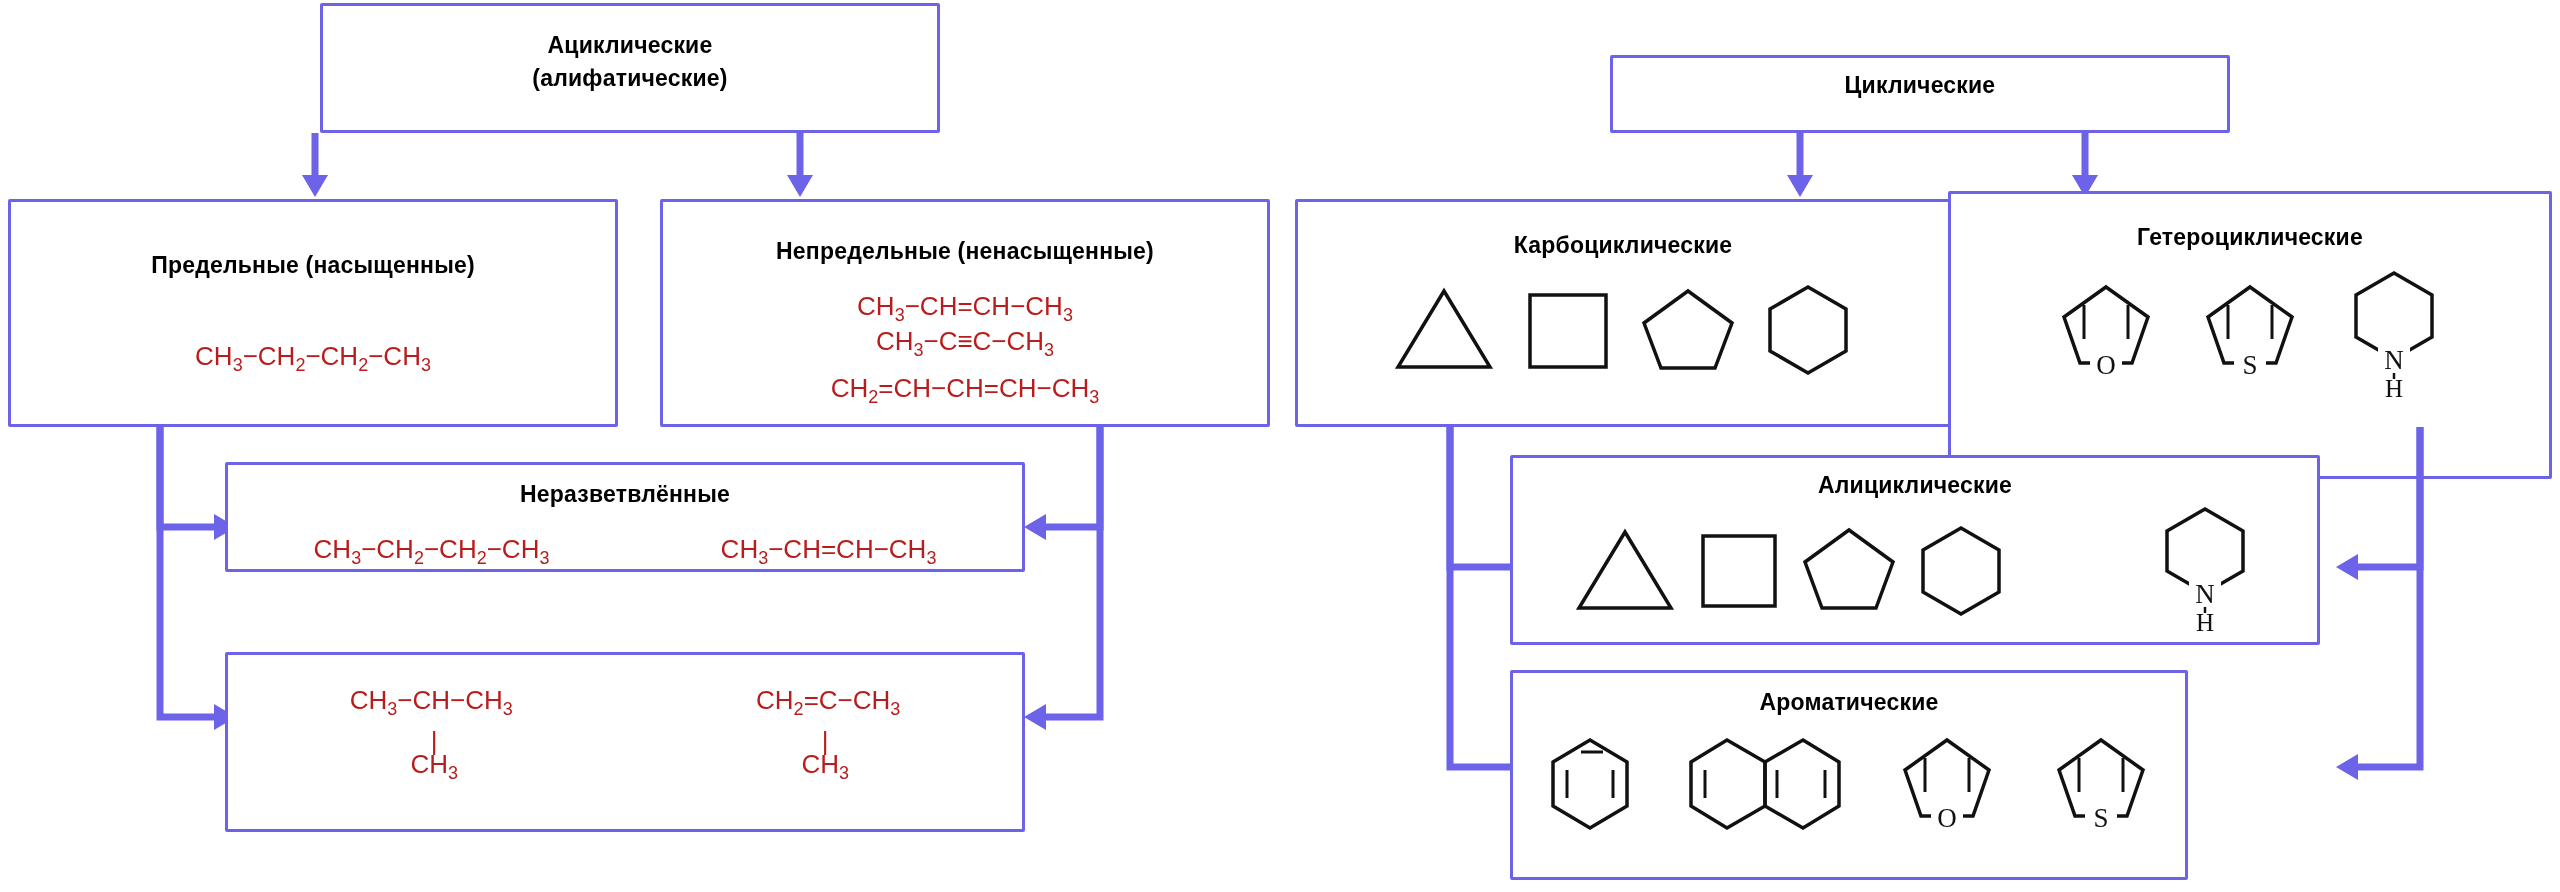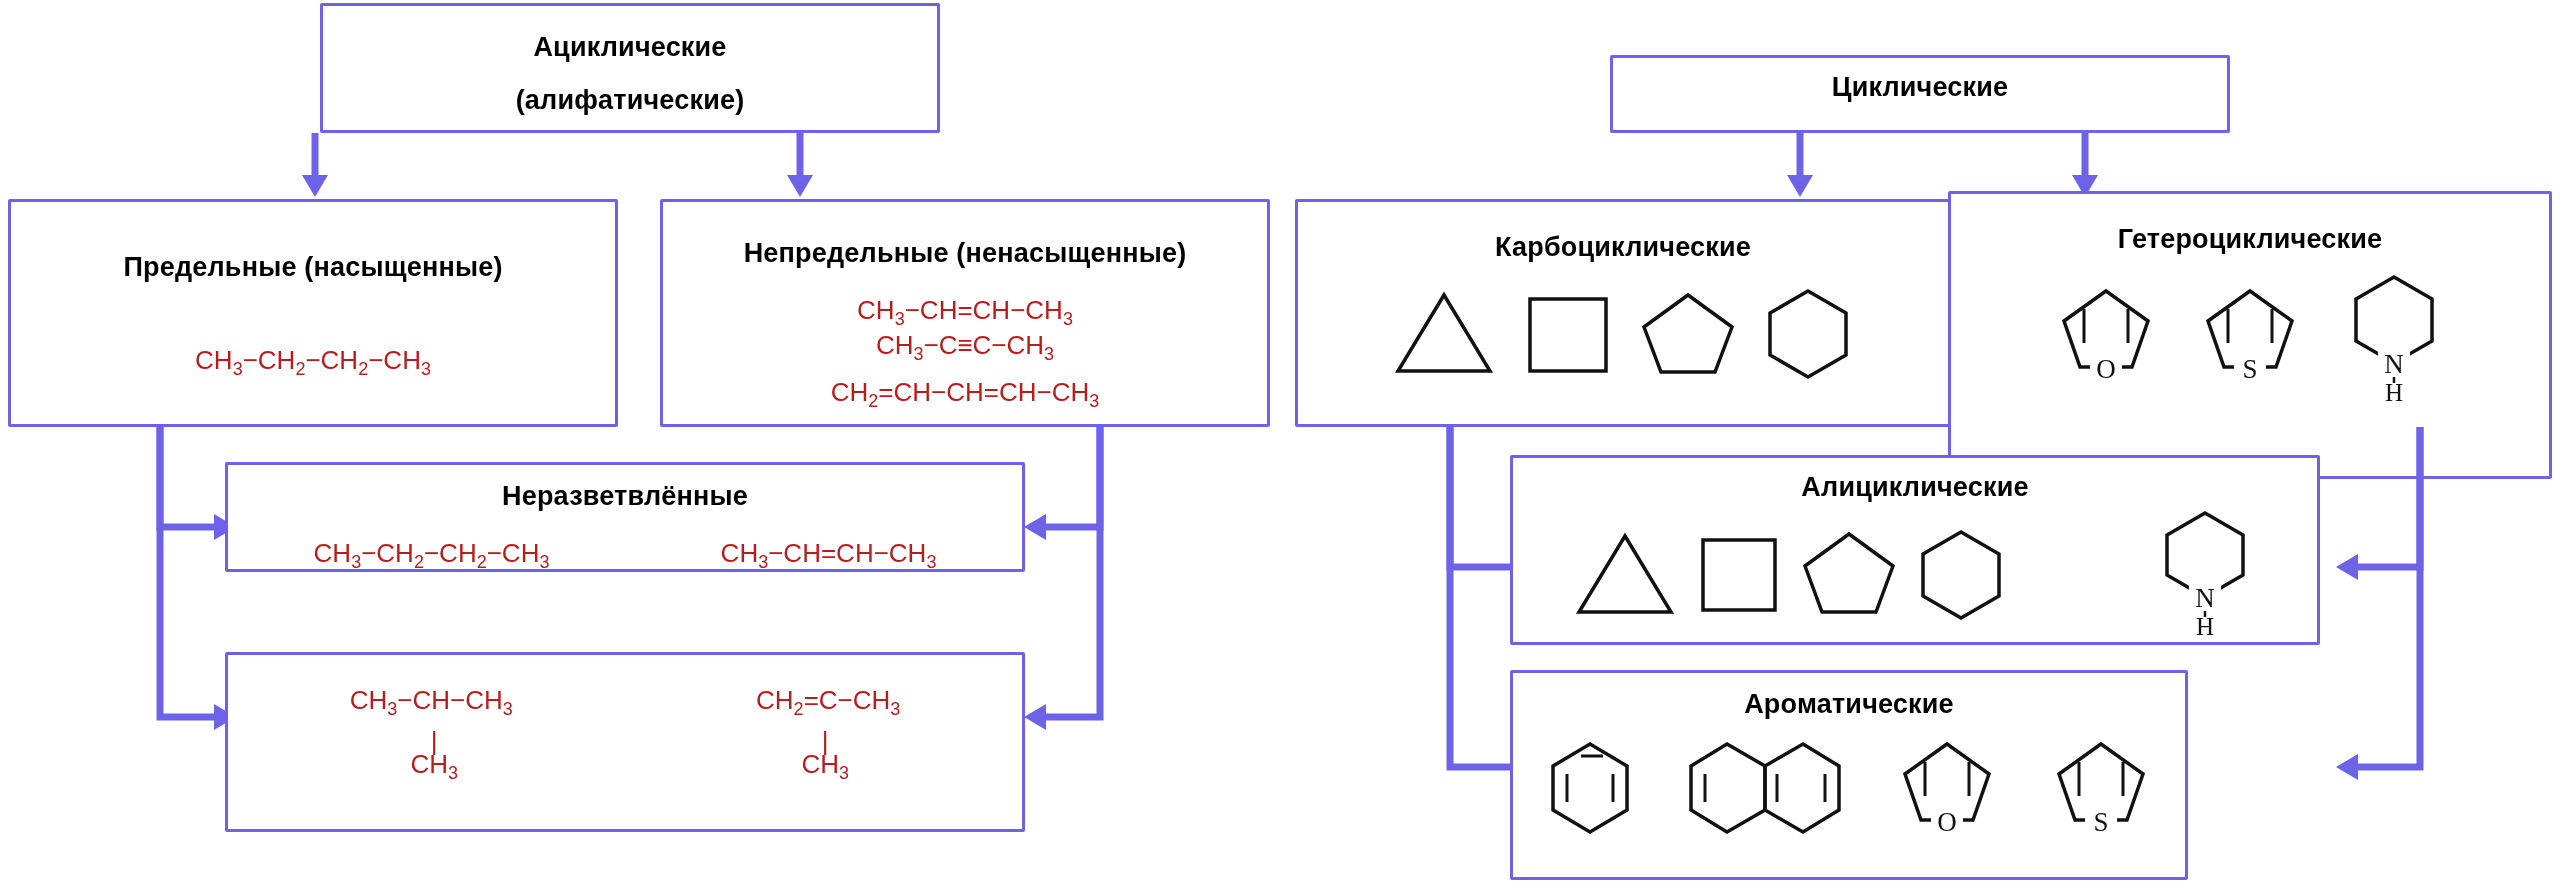--- a/index.html
+++ b/index.html
@@ -24,21 +24,21 @@
   .box {
     position: absolute;
     box-sizing: border-box;
     border: 3px solid #6c63e8;
     background: #ffffff;
     border-radius: 2px;
   }
   .box-title {
     text-align: center;
     font-weight: bold;
-    font-size: 27px;
+    font-size: 23px;
     letter-spacing: 0.2px;
     color: #000000;
   }
   .formula {
     text-align: center;
     font-size: 26px;
     color: #b91c1c;
     white-space: nowrap;
   }
   .formula .sub {
@@ -63,21 +63,21 @@
     justify-content: center;
   }
 </style>
 </head>
 <body>
 
 <div class="stage">
 
   <div class="box" style="left:320px; top:3px; width:620px; height:130px;">
     <div class="box-title" style="margin-top:26px;">Ациклические</div>
-    <div class="box-title" style="margin-top:22px;">(алифатические)</div>
+    <div class="box-title" style="margin-top:6px;">(алифатические)</div>
   </div>
 
   <svg class="arrow" style="left:295px; top:133px;" width="40" height="66">
     <line x1="20" y1="0" x2="20" y2="46" stroke="#6c63e8" stroke-width="7"></line>
     <polygon points="20,64 7,42 33,42" fill="#6c63e8"></polygon>
   </svg>
   <svg class="arrow" style="left:780px; top:133px;" width="40" height="66">
     <line x1="20" y1="0" x2="20" y2="46" stroke="#6c63e8" stroke-width="7"></line>
     <polygon points="20,64 7,42 33,42" fill="#6c63e8"></polygon>
   </svg>

